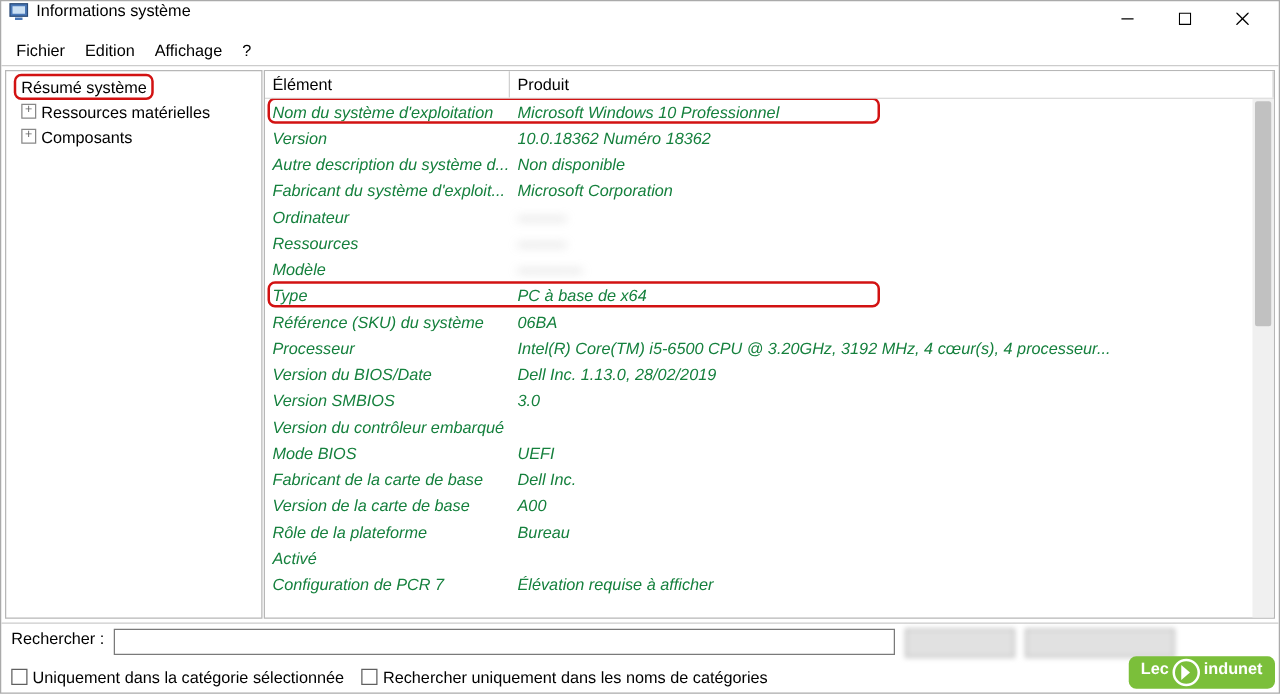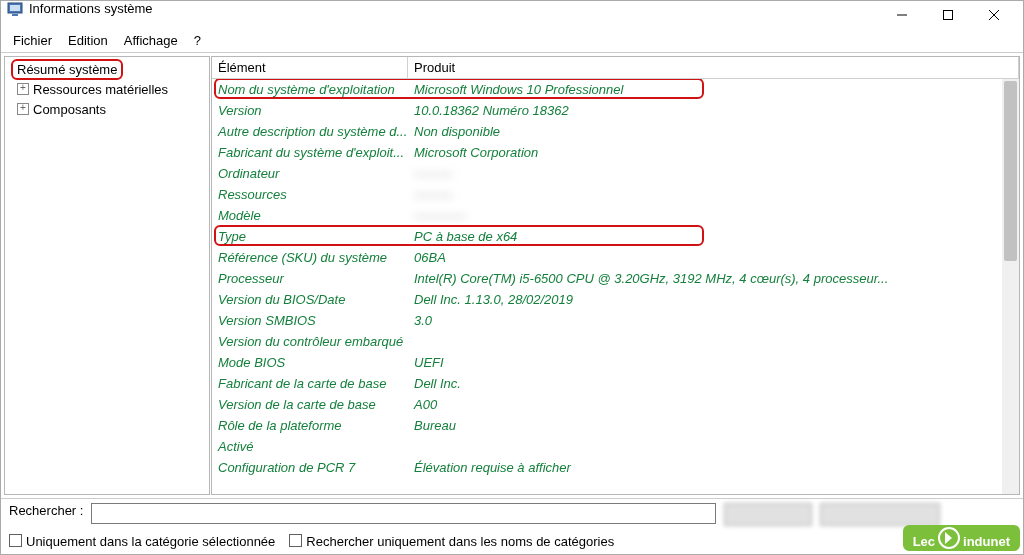--- a/index.html
+++ b/index.html
@@ -31,23 +31,23 @@
   .dcell.c2 { flex: 1; }
   .row-highlight { position: absolute; border: 2px solid #d21212; border-radius: 6px; pointer-events: none; }
   .scroll-track { position: absolute; right: 0; top: 22px; bottom: 0; width: 17px; background: #f0f0f0; }
   .scroll-thumb { position: absolute; left: 2px; right: 2px; top: 2px; height: 180px; background: #c1c1c1; border-radius: 2px; }
   .blur-box { filter: blur(4px); color: #999; }
   .search-bar { height: 30px; display: flex; padding: 4px 8px; gap: 8px; border-top: 1px solid #ccc; }
   .search-label { color: #000; }
   .search-input { flex: 1; max-width: 625px; height: 21px; border: 1px solid #7a7a7a; padding: 1px 4px; }
   .search-btn { width: 88px; height: 23px; background: #e1e1e1; border: 1px solid #adadad; filter: blur(2px); }
   .checks-bar { height: 26px; display: flex; align-items: center; padding: 0 8px; gap: 14px; }
-  .check { display: flex; gap: 4px; color: #000; }
+  .check { display: flex; align-items: center; gap: 4px; color: #000; }
   .cb { width: 13px; height: 13px; border: 1px solid #606060; background: #fff; }
-  .watermark { position: absolute; right: 4px; bottom: 4px; background: #7bbf3a; border-radius: 6px; padding: 2px 10px; color: #fff; font: bold 26px "Segoe UI", sans-serif; display: flex; align-items: flex-end; gap: 4px; }
+  .watermark { position: absolute; right: 4px; bottom: 4px; background: #7bbf3a; border-radius: 6px; padding: 2px 10px; color: #fff; font: bold 26px "Segoe UI", sans-serif; display: flex; align-items: flex-start; gap: 4px; }
   .watermark .o { display: inline-flex; width: 22px; height: 22px; border-radius: 50%; border: 2px solid #fff; align-items: center; justify-content: center; color: #fff; font: bold 14px sans-serif; background: transparent; margin: 0 -1px; }
   .watermark .arrow { display: inline-block; width: 0; height: 0; border-top: 6px solid transparent; border-bottom: 6px solid transparent; border-left: 7px solid #fff; margin-left: -2px; }
 </style>
 </head>
 <body>
 
 <div class="titlebar">
   <span class="titlebar-icon">
     <svg width="16" height="16" viewBox="0 0 16 16">
         <rect x="1" y="2" width="14" height="10" fill="#4a78b8" stroke="#2a4a77"></rect>

